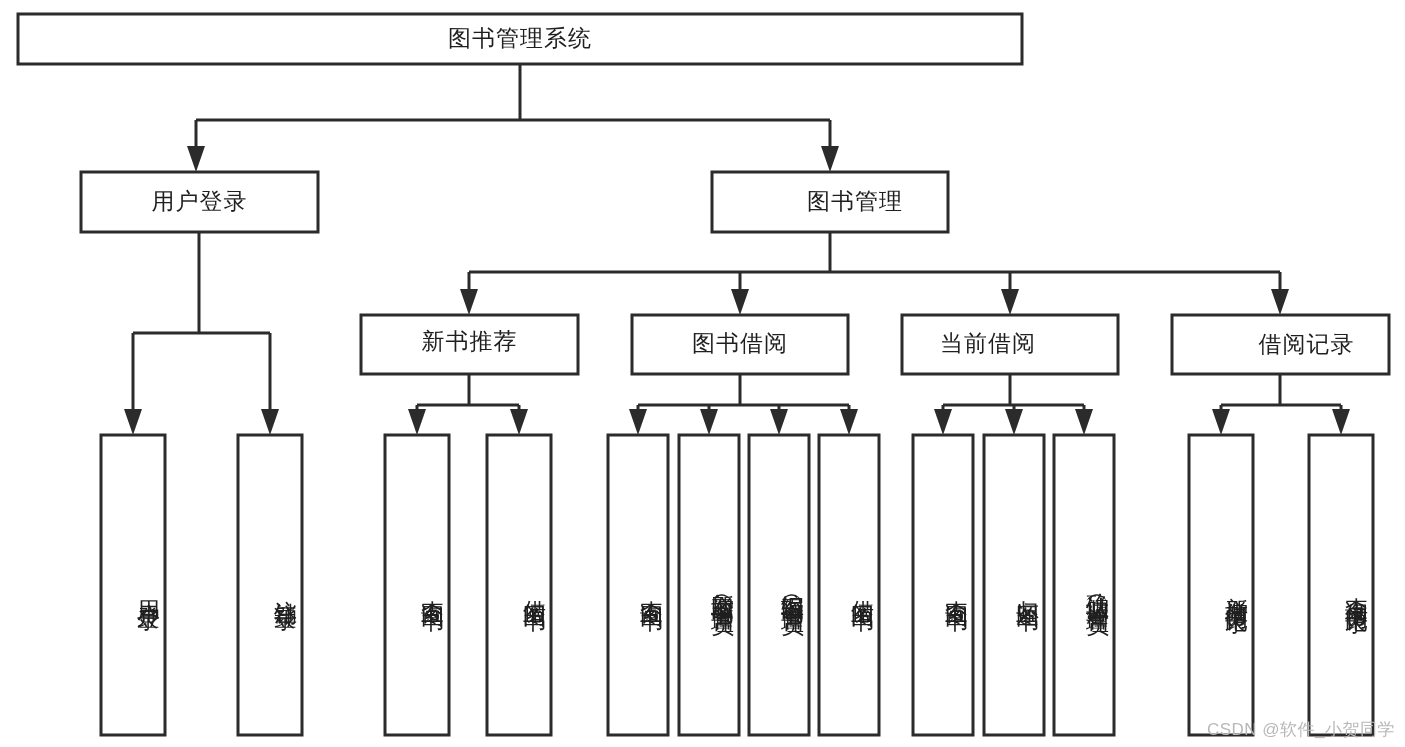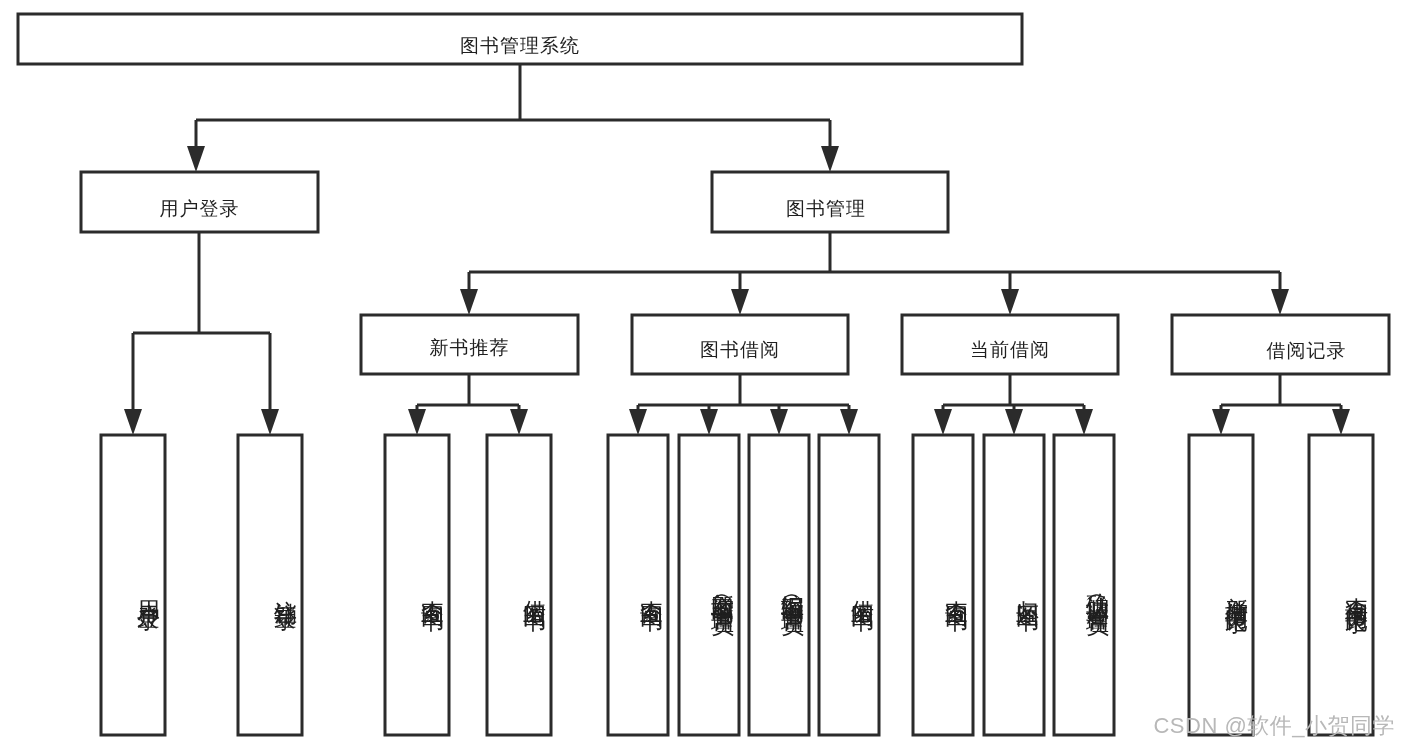--- a/index.html
+++ b/index.html
@@ -45,39 +45,38 @@
     position: absolute;
     display: flex;
     align-items: center;
     justify-content: center;
     color: #1f1f1f;
     font-family: "Liberation Sans", "DejaVu Sans", sans-serif;
     pointer-events: none;
     box-sizing: border-box;
   }
   .node-label.horizontal {
-    font-size: 19px;
+    font-size: 23px;
     letter-spacing: 1px;
     line-height: 1.1;
-    margin-top: 7px;
   }
   .node-label.vertical {
     writing-mode: vertical-rl;
     text-orientation: upright;
     font-size: 23px;
     letter-spacing: 3px;
     align-items: flex-start;
     justify-content: center;
     padding-top: 6px;
   }
   .watermark {
     position: absolute;
     right: 10px;
     bottom: 6px;
-    font-size: 22px;
+    font-size: 17px;
     color: #b8b8b8;
     font-family: "Liberation Sans", "DejaVu Sans", sans-serif;
     letter-spacing: 0.5px;
     white-space: nowrap;
     pointer-events: none;
   }
 </style>
 </head>
 <body>
 
@@ -158,24 +157,24 @@
         <rect x="984" y="435" width="60" height="300" class="node-box"></rect>
         <rect x="1054" y="435" width="60" height="300" class="node-box"></rect>
         <rect x="1189" y="435" width="64" height="300" class="node-box"></rect>
         <rect x="1309" y="435" width="64" height="300" class="node-box"></rect>
       </g>
   </svg>
 
   <div id="label-layer">
       <div class="node-label horizontal" style="left: 18px; top: 14px; width: 1004px; height: 50px;">图书管理系统</div>
       <div class="node-label horizontal" style="left: 81px; top: 172px; width: 237px; height: 60px;">用户登录</div>
-      <div class="node-label horizontal" style="left: 708px; top: 172px; width: 236px; height: 60px;">图书管理</div>
+      <div class="node-label horizontal" style="left: 737px; top: 172px; width: 236px; height: 60px;">图书管理</div>
       <div class="node-label horizontal" style="left: 361px; top: 315px; width: 217px; height: 53px;">新书推荐</div>
       <div class="node-label horizontal" style="left: 632px; top: 315px; width: 216px; height: 57px;">图书借阅</div>
-      <div class="node-label horizontal" style="left: 902px; top: 315px; width: 216px; height: 57px;">当前借阅</div>
+      <div class="node-label horizontal" style="left: 880px; top: 315px; width: 216px; height: 57px;">当前借阅</div>
       <div class="node-label horizontal" style="left: 1198px; top: 315px; width: 217px; height: 59px;">借阅记录</div>
       <div class="node-label vertical" style="left: 101px; top: 435px; width: 64px; height: 300px;">用户登录</div>
       <div class="node-label vertical" style="left: 238px; top: 435px; width: 64px; height: 300px;">注销登录</div>
       <div class="node-label vertical" style="left: 385px; top: 435px; width: 64px; height: 300px;">查询图书</div>
       <div class="node-label vertical" style="left: 487px; top: 435px; width: 64px; height: 300px;">借阅图书</div>
       <div class="node-label vertical" style="left: 608px; top: 435px; width: 60px; height: 300px;">查询图书</div>
       <div class="node-label vertical" style="left: 679px; top: 435px; width: 60px; height: 300px;">新增图书（管理员）</div>
       <div class="node-label vertical" style="left: 749px; top: 435px; width: 60px; height: 300px;">编辑图书（管理员）</div>
       <div class="node-label vertical" style="left: 819px; top: 435px; width: 60px; height: 300px;">借阅图书</div>
       <div class="node-label vertical" style="left: 913px; top: 435px; width: 60px; height: 300px;">查询图书</div>

